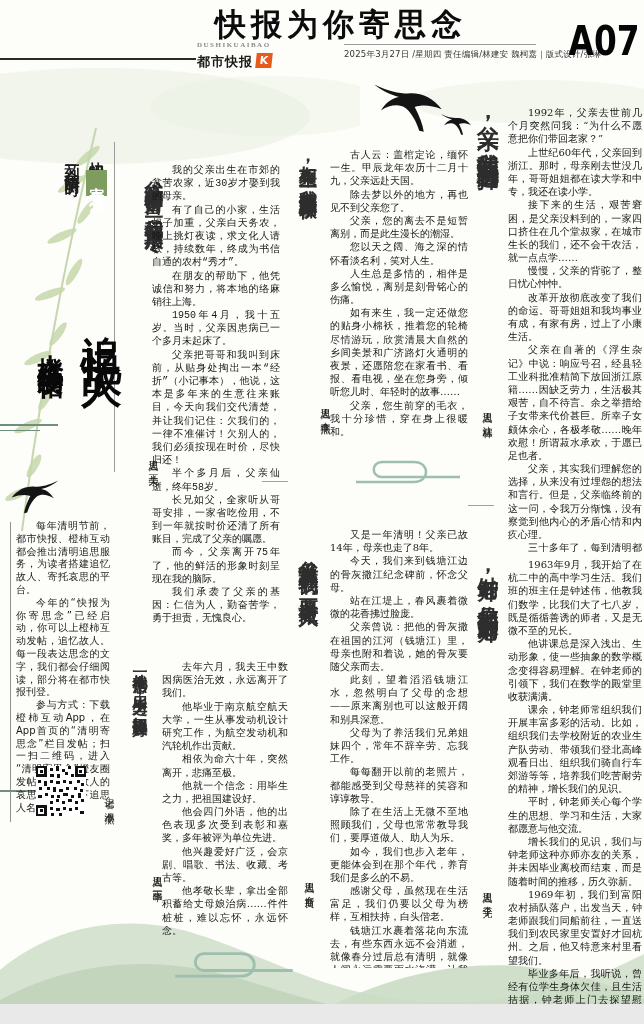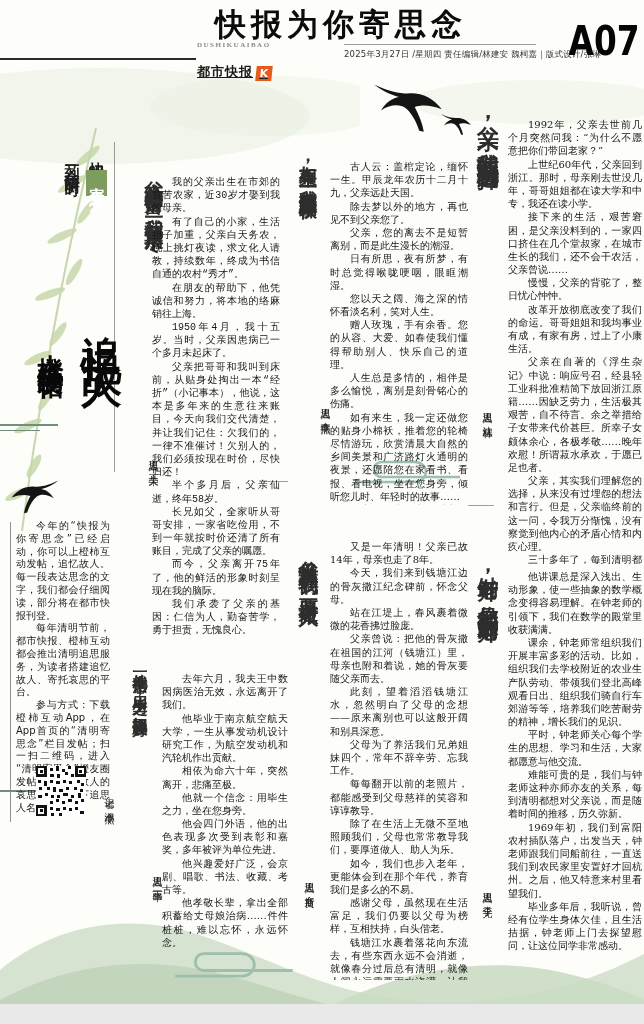--- a/index.html
+++ b/index.html
@@ -12,21 +12,21 @@
   .decor{position:absolute;z-index:1;pointer-events:none;}
   
   .masthead{position:absolute;left:0;top:0;width:644px;height:80px;z-index:3;}
   .m-title{
     position:absolute;left:206px;top:4px;width:270px;margin:0;text-align:center;
     font-size:31px;font-weight:900;letter-spacing:5px;color:#0c0c0c;
     font-family:"DejaVu Serif","Liberation Serif",serif;
   }
   .brand{position:absolute;left:197px;top:41px;width:130px;}
   .brand-latin{font-size:7px;letter-spacing:1.5px;color:#8a8a8a;font-weight:700;font-family:Liberation Serif, serif;}
-  .brand-row{display:flex;align-items:flex-end;margin-top:14px;text-decoration:underline;}
+  .brand-row{display:flex;align-items:flex-start;margin-top:4px;}
   .brand-name{font-size:13px;font-weight:900;color:#1a1a1a;letter-spacing:1px;}
   .kbox{display:inline-block;width:16px;height:15px;margin-left:3px;background:#e65a1b;
         color:#fff;font-size:11px;font-weight:900;text-align:center;line-height:15px;
         transform:skewX(-6deg);}
   .head-rule-left{position:absolute;left:0;top:58px;width:196px;height:2px;background:#2a2a2a;}
   .date-block{position:absolute;left:344px;top:44px;width:210px;text-align:center;}
   .date-rule{width:192px;height:1px;background:#9a9a9a;margin-bottom:4px;}
   .date-line{font-size:8.5px;color:#333;white-space:nowrap;letter-spacing:0.2px;}
   .page-no{
     position:absolute;right:4px;top:18px;margin:0;font-size:40px;font-weight:900;
@@ -40,21 +40,21 @@
   }
   .vcredit{
     position:absolute;z-index:2;writing-mode:vertical-rl;text-orientation:upright;
     font-family:"DejaVu Serif","Liberation Serif",serif;
     font-size:10px;color:#222;letter-spacing:1px;
   }
   
   .abody{
     position:absolute;z-index:2;overflow:hidden;
     font-family:"DejaVu Serif","Liberation Serif",serif;
-    font-size:10px;line-height:1.32;text-align:justify;color:#161616;margin-top:12px;
+    font-size:10px;line-height:1.32;text-align:justify;color:#161616;
   }
   .para{margin:0;text-indent:2em;}
   
   .kicker{position:absolute;left:62px;top:150px;height:320px;z-index:2;
           writing-mode:vertical-rl;text-orientation:upright;}
   .kline1,.kline2{display:block;font-size:15px;font-weight:700;color:#1d1d1d;letter-spacing:3px;
           font-family:"DejaVu Sans","Liberation Sans",sans-serif;}
   .kline2{margin-right:5px;margin-top:2px;}
   .kbadge{background:#7d9c5e;color:#fff;padding:4px 1px;margin-top:8px;letter-spacing:6px;
           display:inline-block;}
@@ -162,22 +162,22 @@
   <section>
     <div class="kicker">
       <span class="kline1"><span>快报为你</span><span class="kbadge">寄思念</span></span>
       <span class="kline2">又到一年清明时</span>
     </div>
     <div class="lead-headline">
       <span class="hl-main">追忆故人</span>
       <span class="hl-sub">上橙柿互动发帖</span>
     </div>
     <div class="lead-intro">
+        <p class="para">每年清明节前，都市快报、橙柿互动都会推出清明追思服务，为读者搭建追忆故人、寄托哀思的平台。</p>
         <p class="para">今年的“快报为你寄思念”已经启动，你可以上橙柿互动发帖，追忆故人。每一段表达思念的文字，我们都会仔细阅读，部分将在都市快报刊登。</p>
-        <p class="para">每年清明节前，都市快报、橙柿互动都会推出清明追思服务，为读者搭建追忆故人、寄托哀思的平台。</p>
         <p class="para">参与方式：下载橙柿互动App，在App首页的“清明寄思念”栏目发帖；扫一扫二维码，进入“清明寄思念”橙友圈发帖，寄托对故人的哀思，记得留下追思人名字。</p>
       </div>
     <svg class="qr" viewBox="0 0 33 33" shape-rendering="crispEdges">
       <rect x="0" y="0" width="33" height="33" fill="#fff"></rect>
       <g fill="#111">
         <rect x="0" y="0" width="7" height="7"></rect>
           <rect x="26" y="0" width="7" height="7"></rect>
           <rect x="0" y="26" width="7" height="7"></rect>
         <rect x="2" y="2" width="3" height="3" fill="#111" stroke="#fff" stroke-width="1"></rect>
         <rect x="28" y="2" width="3" height="3" fill="#111" stroke="#fff" stroke-width="1"></rect>
@@ -229,39 +229,37 @@
       </g>
     </svg>
   </section>
 
   <section>
     <h2 class="vhead" style="left:474px;top:108px;height:300px;font-size:22px;">父亲，我们理解您的选择</h2>
     <div class="vcredit" style="left:480px;top:404px;height:100px;">追思人：沈桂林</div>
     <div class="abody" style="left:508px;top:106px;width:134px;height:446px;">
         <p class="para">1992年，父亲去世前几个月突然问我：“为什么不愿意把你们带回老家？”</p>
         <p class="para">上世纪60年代，父亲回到浙江。那时，母亲刚去世没几年，哥哥姐姐都在读大学和中专，我还在读小学。</p>
-        <p class="para">接下来的生活，艰苦窘困，是父亲没料到的，一家四口挤住在几个堂叔家，在城市生长的我们，还不会干农活，父亲曾说……</p>
+        <p class="para">接下来的生活，艰苦窘困，是父亲没料到的，一家四口挤住在几个堂叔家，在城市生长的我们，还不会干农活，就一点点学……</p>
         <p class="para">慢慢，父亲的背驼了，整日忧心忡忡。</p>
         <p class="para">改革开放彻底改变了我们的命运。哥哥姐姐和我均事业有成，有家有房，过上了小康生活。</p>
         <p class="para">父亲在自著的《浮生杂记》中说：响应号召，经县轻工业科批准精简下放回浙江原籍……因缺乏劳力，生活极其艰苦，自不待言。余之举措给子女带来代价甚巨。所幸子女颇体余心，各极孝敬……晚年欢慰！所谓菽水承欢，于愿已足也者。</p>
         <p class="para">父亲，其实我们理解您的选择，从来没有过埋怨的想法和言行。但是，父亲临终前的这一问，令我万分惭愧，没有察觉到他内心的矛盾心情和内疚心理。</p>
         <p class="para">三十多年了，每到清明都想对父亲说，我们尊重您的选择！</p>
       </div>
   </section>
 
   <section>
     <h2 class="vhead" style="left:296px;top:152px;height:340px;font-size:18px;letter-spacing:1px;">如有来生，我一定还做您的贴身小棉袄</h2>
     <div class="vcredit" style="left:318px;top:400px;height:95px;">追思人：李燕燕</div>
     <div class="abody" style="left:330px;top:148px;width:138px;height:345px;">
         <p class="para">古人云：盖棺定论，缅怀一生。甲辰龙年农历十二月十九，父亲远赴天国。</p>
         <p class="para">除去梦以外的地方，再也见不到父亲您了。</p>
         <p class="para">父亲，您的离去不是短暂离别，而是此生漫长的潮湿。</p>
-        <p class="para">日有所思，夜有所梦，有时总觉得喉咙哽咽，眼眶潮湿。</p>
         <p class="para">您以天之阔、海之深的情怀看淡名利，笑对人生。</p>
-        <p class="para">赠人玫瑰，手有余香。您的从容、大爱、如春使我们懂得帮助别人、快乐自己的道理。</p>
         <p class="para">人生总是多情的，相伴是多么愉悦，离别是刻骨铭心的伤痛。</p>
         <p class="para">如有来生，我一定还做您的贴身小棉袄，推着您的轮椅尽情游玩，欣赏清晨大自然的乡间美景和广济路灯火通明的夜景，还愿陪您在家看书、看报、看电视，坐在您身旁，倾听您儿时、年轻时的故事……</p>
         <p class="para">父亲，您生前穿的毛衣，我十分珍惜，穿在身上很暖和。</p>
       </div>
   </section>
 
   <section>
     <h2 class="vhead" style="left:120px;top:166px;height:290px;width:48px;font-size:19px;">父亲给的精神财富，我们一辈子享用不尽</h2>
     <div class="vcredit" style="left:146px;top:452px;height:95px;">追思人：王关荣</div>
     <div class="abody" style="left:152px;top:164px;width:128px;height:492px;font-family:Liberation Mono, monospace;">
@@ -278,21 +276,21 @@
   </section>
 
   <section>
     <h2 class="vhead" style="left:130px;top:662px;height:345px;font-size:15px;letter-spacing:1px;">他就一个信念：用毕生之力，把祖国建设好</h2>
     <div class="vcredit" style="left:150px;top:868px;height:95px;">追思人：王丽华</div>
     <div class="vcredit" style="left:102px;top:790px;height:80px;">记者 濮小燕</div>
     <div class="abody" style="left:162px;top:660px;width:126px;height:316px;">
         <p class="para">去年六月，我夫王中数因病医治无效，永远离开了我们。</p>
         <p class="para">他毕业于南京航空航天大学，一生从事发动机设计研究工作，为航空发动机和汽轮机作出贡献。</p>
         <p class="para">相依为命六十年，突然离开，悲痛至极。</p>
-        <p class="para">他就一个信念：用毕生之力，坐在您身旁。</p>
+        <p class="para">他就一个信念：用毕生之力，把祖国建设好。</p>
         <p class="para">他会四门外语，他的出色表现多次受到表彰和嘉奖，多年被评为单位先进。</p>
         <p class="para">他兴趣爱好广泛，会京剧、唱歌、书法、收藏、考古等。</p>
         <p class="para">他孝敬长辈，拿出全部积蓄给丈母娘治病……件件桩桩，难以忘怀，永远怀念。</p>
       </div>
   </section>
 
   <section>
     <h2 class="vhead" style="left:296px;top:545px;height:330px;font-size:20px;">父母常常教导我们，要厚道做人</h2>
     <div class="vcredit" style="left:302px;top:874px;height:95px;">追思人：俞斯良</div>
     <div class="abody" style="left:330px;top:528px;width:138px;height:440px;">
@@ -307,22 +305,23 @@
         <p class="para">如今，我们也步入老年，更能体会到在那个年代，养育我们是多么的不易。</p>
         <p class="para">感谢父母，虽然现在生活富足，我们仍要以父母为榜样，互相扶持，白头偕老。</p>
         <p class="para">钱塘江水裹着落花向东流去，有些东西永远不会消逝，就像春分过后总有清明，就像人间永远需要雨水浇灌，让我把这份记忆和怀念浇灌成生生不息的年轮。</p>
       </div>
   </section>
 
   <section>
     <h2 class="vhead" style="left:474px;top:560px;height:320px;font-size:21px;">钟老师，你是我们永远的老师</h2>
     <div class="vcredit" style="left:480px;top:884px;height:100px;">追思人：李子光</div>
     <div class="abody" style="left:508px;top:558px;width:134px;height:458px;">
+        <p class="para">1963年9月，我开始了在杭二中的高中学习生活。我们班的班主任是钟述伟，他教我们数学，比我们大了七八岁，既是循循善诱的师者，又是无微不至的兄长。</p>
         <p class="para">他讲课总是深入浅出、生动形象，使一些抽象的数学概念变得容易理解。在钟老师的引领下，我们在数学的殿堂里收获满满。</p>
         <p class="para">课余，钟老师常组织我们开展丰富多彩的活动。比如，组织我们去学校附近的农业生产队劳动、带领我们登北高峰观看日出、组织我们骑自行车郊游等等，培养我们吃苦耐劳的精神，增长我们的见识。</p>
         <p class="para">平时，钟老师关心每个学生的思想、学习和生活，大家都愿意与他交流。</p>
-        <p class="para">难能可贵的是，我们与钟老师这种亦师亦友的关系，每到清明都想对父亲说，而是随着时间的推移，历久弥新。</p>
+        <p class="para">增长我们的见识，我们与钟老师这种亦师亦友的关系，并未因毕业离校而结束，而是随着时间的推移，历久弥新。</p>
         <p class="para">1969年初，我们到富阳农村插队落户，出发当天，钟老师跟我们同船前往，一直送我们到农民家里安置好才回杭州。之后，他又特意来村里看望我们。</p>
         <p class="para">毕业多年后，我听说，曾经有位学生身体欠佳，且生活拮据，钟老师上门去探望慰问，让这位同学非常感动。</p>
       </div>
   </section>
 
 </div>
 
 </body></html>

